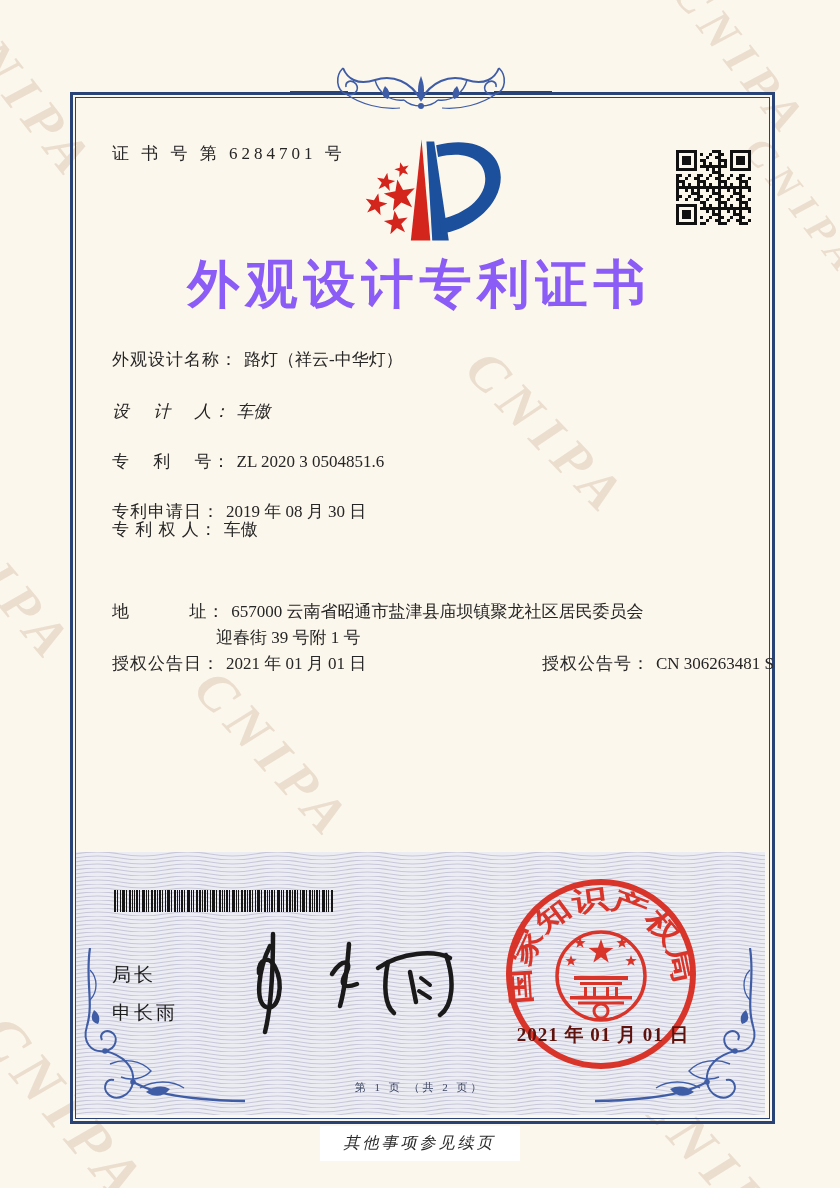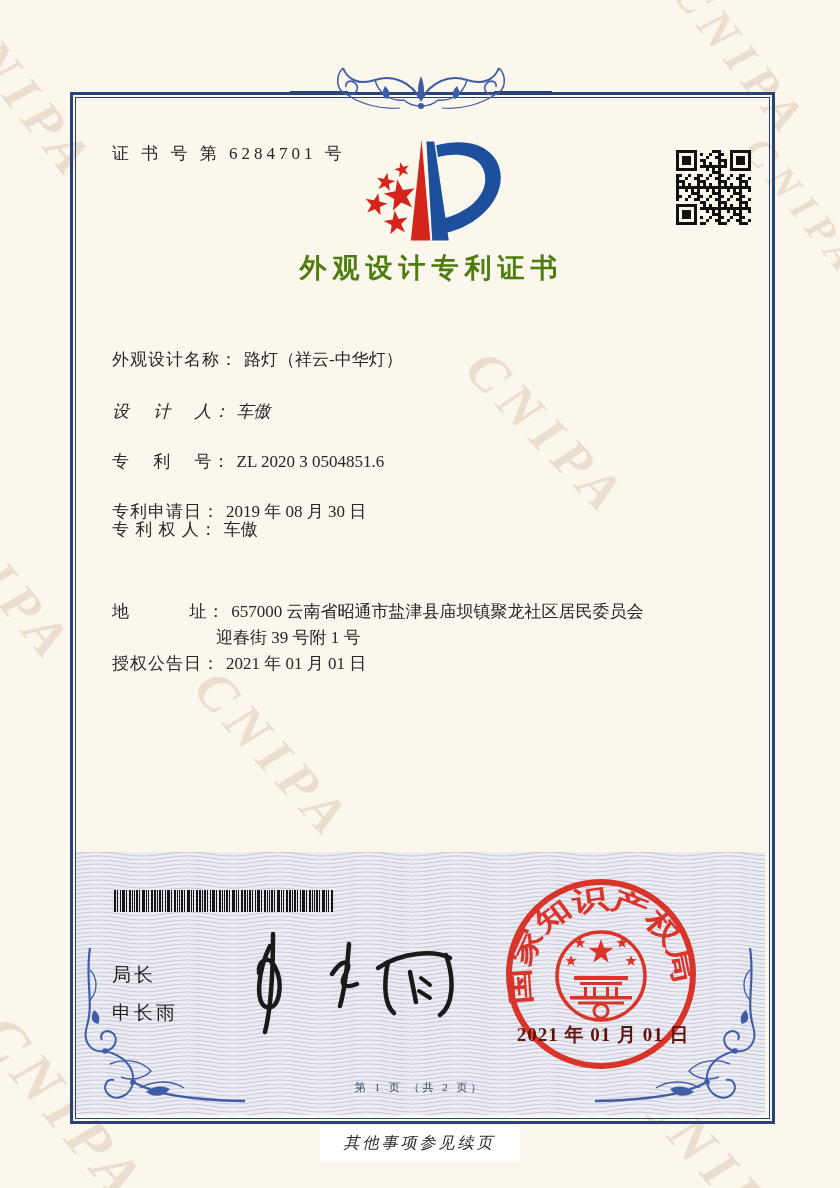--- a/index.html
+++ b/index.html
@@ -9,22 +9,22 @@
   
   .wm{position:absolute;font-style:italic;font-weight:bold;color:rgba(196,166,138,.30);
       letter-spacing:9px;transform-origin:left top;white-space:nowrap;pointer-events:none;}
   
   #frame{left:70px;top:92px;width:699px;height:1026px;border:3px solid #2a4377;}
   #frame .inner{position:absolute;left:2px;top:2px;right:2px;bottom:2px;border:1px solid #2a4377;}
   
   #guilloche{left:75px;top:852px;}
   
   #cert-no{left:112px;top:142px;font-size:17px;letter-spacing:4px;color:#252525;text-align:center;}
-  #title{left:82px;top:250px;width:699px;text-align:center;font-size:27px;font-weight:bold;
-         letter-spacing:6px;color:#4d7c0f;}
+  #title{left:70px;top:250px;width:699px;text-align:center;font-size:52px;font-weight:bold;
+         letter-spacing:6px;color:#8b5cf6;}
   .frow{position:absolute;left:112px;font-size:17px;color:#262626;white-space:nowrap;}
   .frow .lbl{letter-spacing:1px;}
   .frow .val{margin-left:6px;}
   #addr2{left:216px;top:626px;font-size:17px;color:#262626;}
   #grant-no-group{position:absolute;left:430px;top:0;}
   #paras{left:112px;top:688px;width:622px;font-size:16.5px;line-height:1.64;
          font-style:italic;text-align:justify;color:#1d1d1d;}
   #paras p{margin:0;text-indent:2em;}
   #officer-title{left:112px;top:962px;font-size:19px;letter-spacing:3px;color:#1c1c1c;
                  font-family:"Liberation Sans","DejaVu Sans",sans-serif;}
@@ -386,20 +386,23 @@
 </div>
 <div class="frow" style="top:518px;">
   <span class="lbl">专 利 权 人：</span><span class="val">车傲</span>
 </div>
 <div class="frow" style="top:600px;">
   <span class="lbl">地　　　 址：</span><span class="val">657000  云南省昭通市盐津县庙坝镇聚龙社区居民委员会</span>
 </div>
 <div id="addr2" class="abs">迎春街 39 号附 1 号</div>
 <div class="frow" style="top:652px;width:622px;">
   <span class="lbl">授权公告日：</span><span class="val">2021 年 01 月 01 日</span>
+  <span id="grant-no-group">
+    <span class="lbl">授权公告号：</span><span class="val">CN 306263481 S</span>
+  </span>
 </div>
 
 <div id="paras" class="abs">
 </div>
 
 <svg id="barcode" class="abs" style="left:114px;top:890px;" width="222" height="22" viewBox="0 0 222 22">
     <rect x="0" y="0" width="2" height="22" fill="#151515"></rect>
     <rect x="3" y="0" width="1" height="22" fill="#151515"></rect>
     <rect x="6" y="0" width="1" height="22" fill="#151515"></rect>
     <rect x="8" y="0" width="3" height="22" fill="#151515"></rect>

